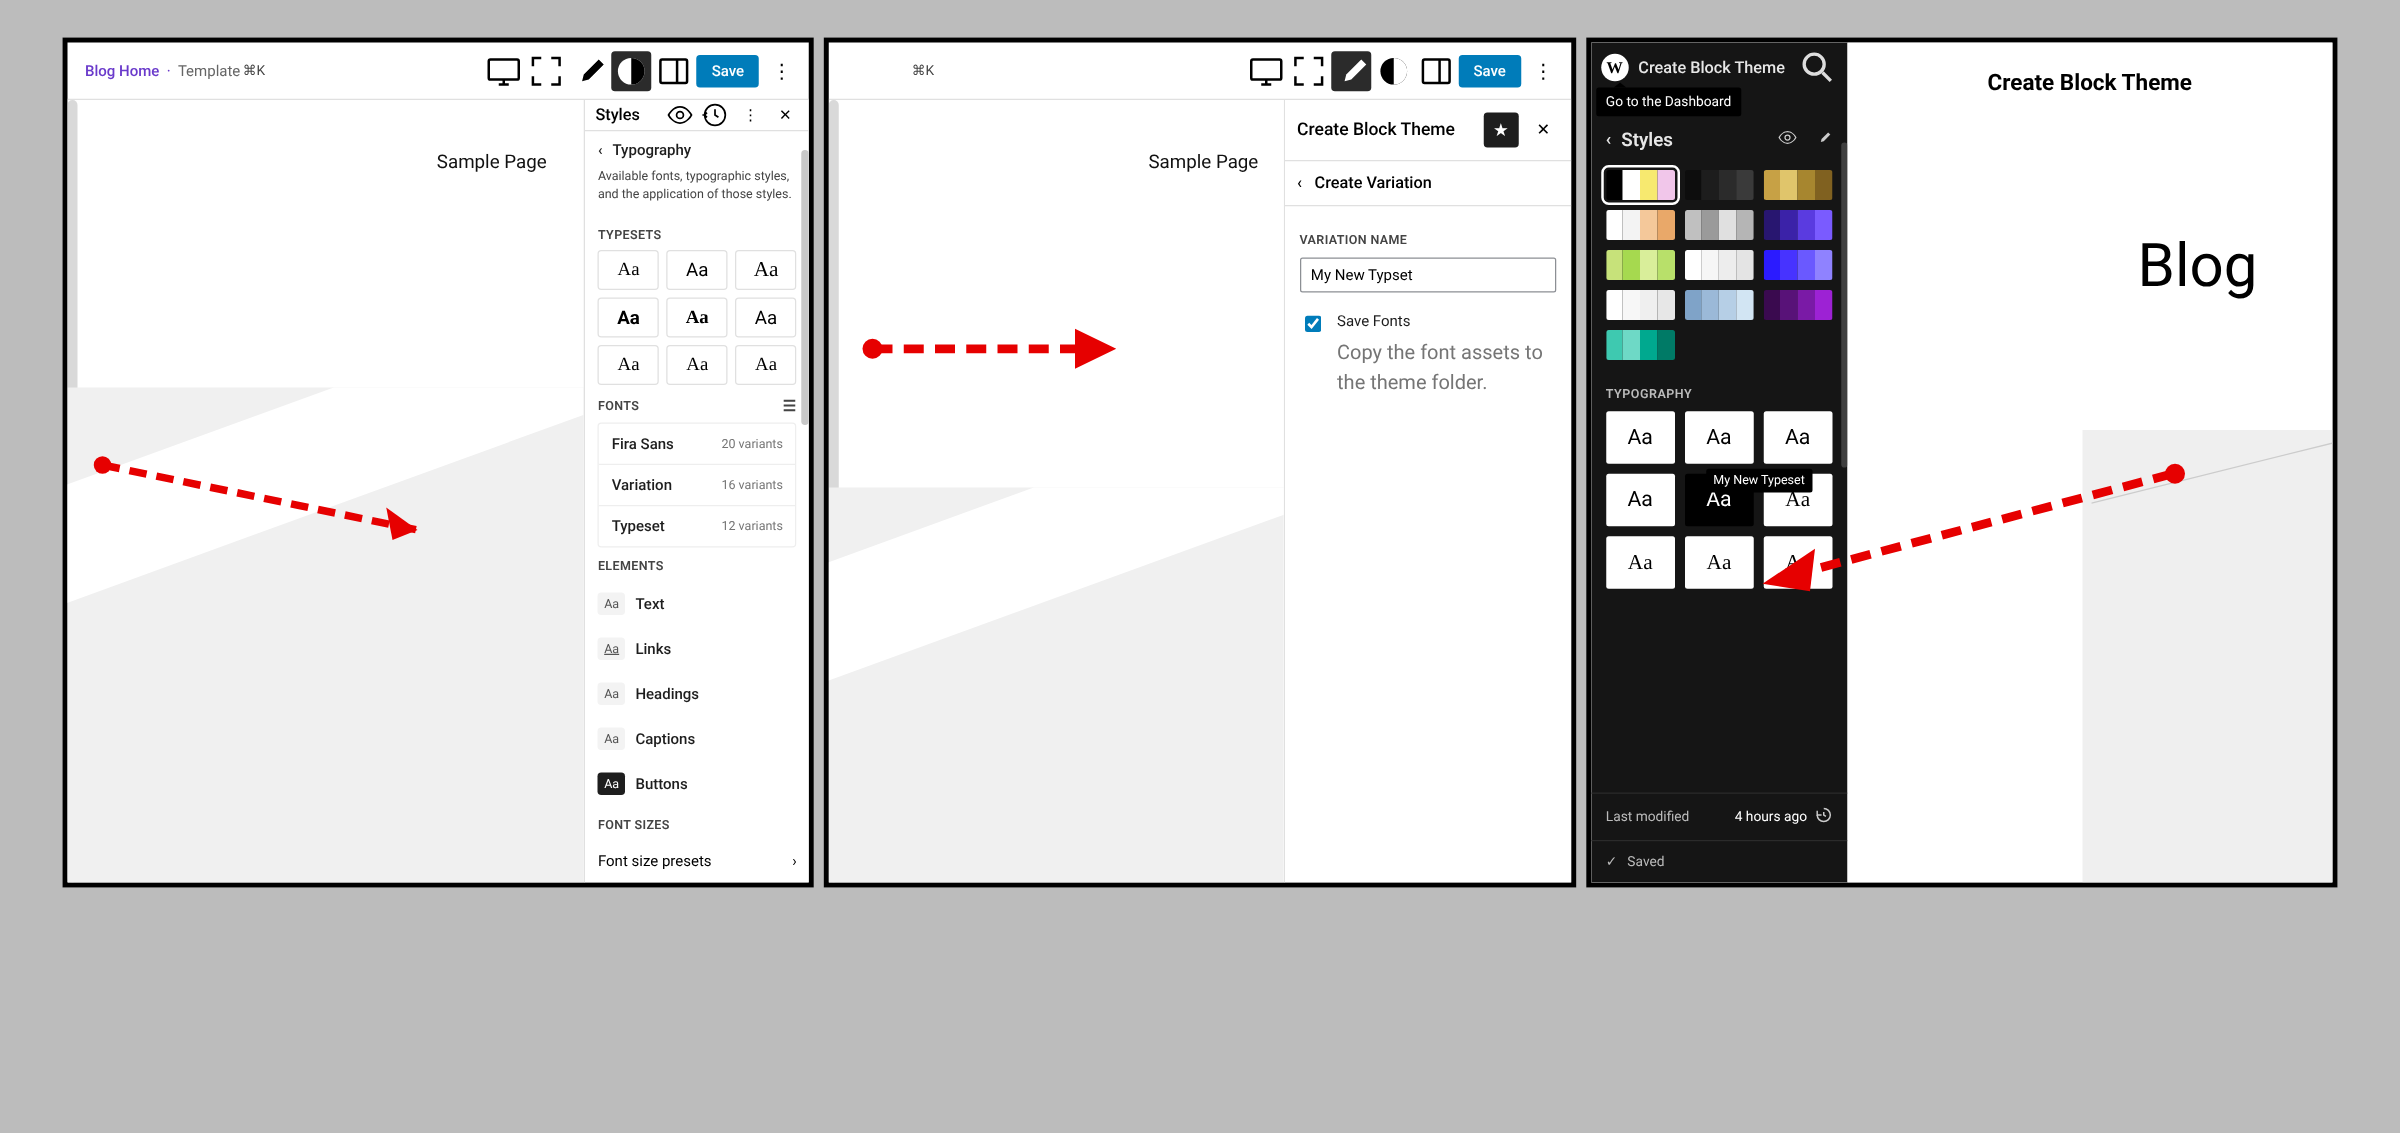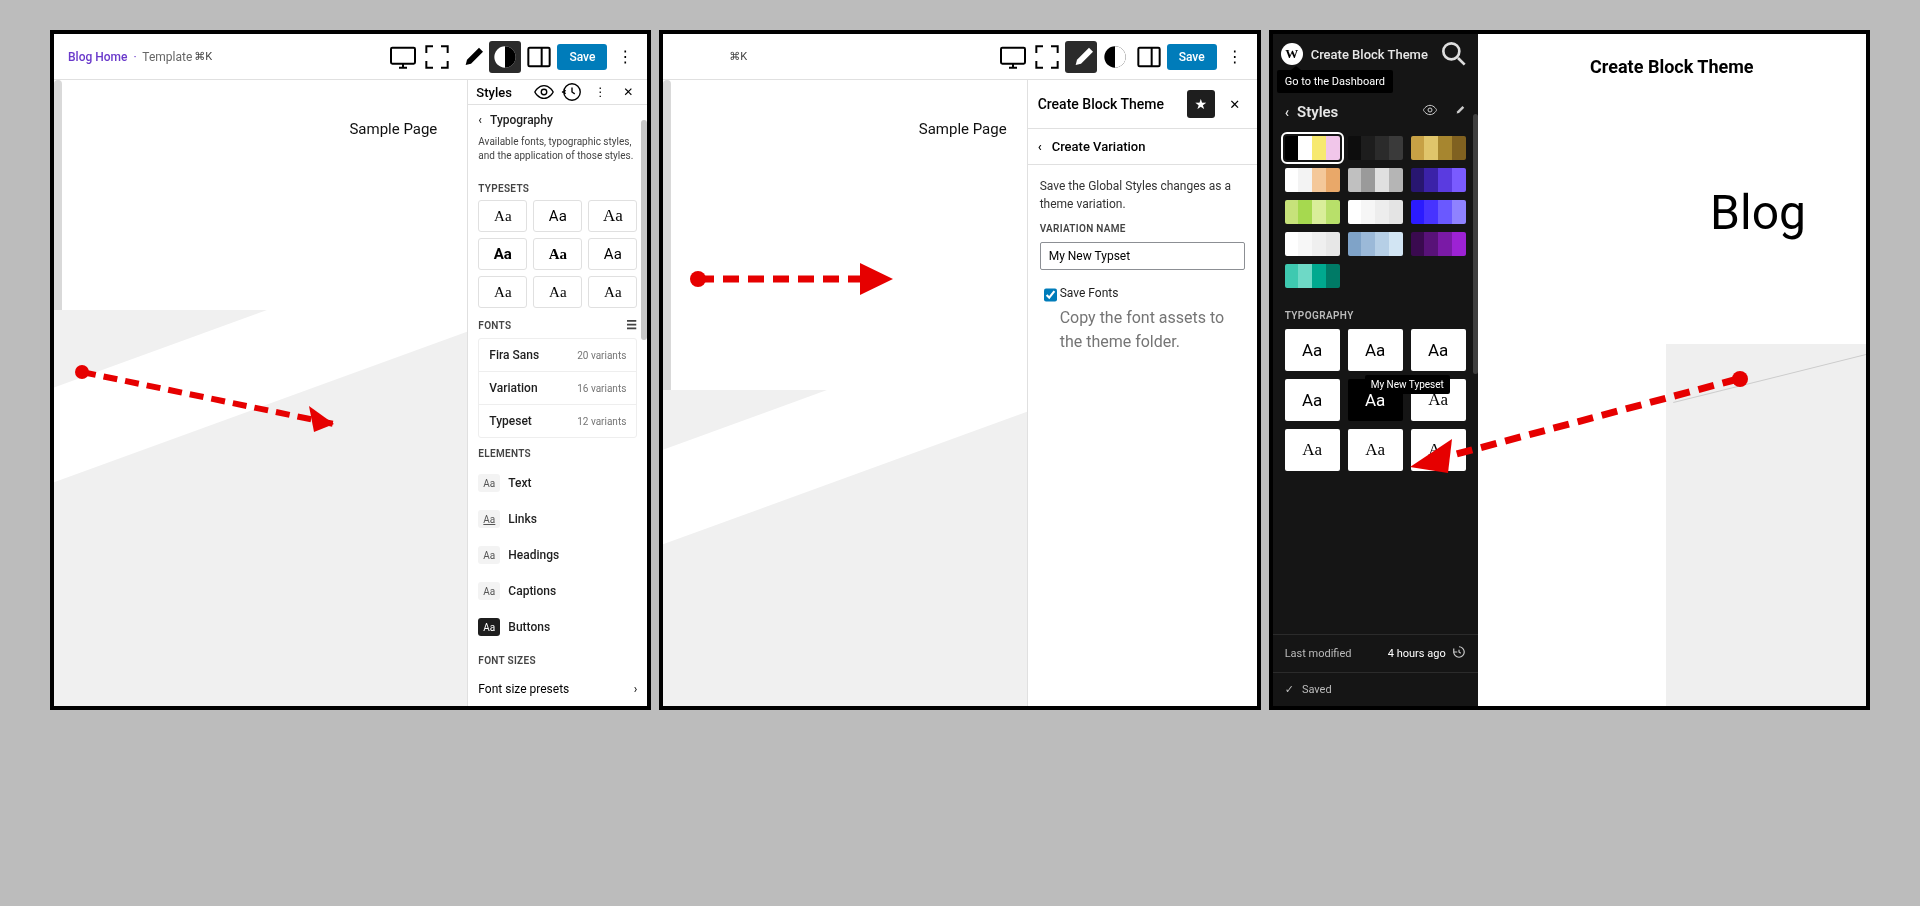--- a/index.html
+++ b/index.html
@@ -63,21 +63,21 @@
 
 
 .side2{width:230px;border-left:1px solid var(--border);background:#fff;font-size:13px;display:flex;flex-direction:column}
 .side2-head{display:flex;align-items:center;padding:10px 10px;gap:8px}
 .side2-head .title{font-size:14px;font-weight:500;flex:1}
 .starbtn{width:28px;height:28px;background:#1e1e1e;color:#fff;border-radius:3px;display:flex;align-items:center;justify-content:center;font-size:14px}
 .side2-sub{display:flex;align-items:center;gap:10px;padding:10px 10px;font-size:13px;font-weight:500;border-top:1px solid var(--border);border-bottom:1px solid var(--border)}
 .side2-body{padding:12px;font-size:12px;color:#333;line-height:1.5}
 .side2-label{font-size:10px;font-weight:600;letter-spacing:.3px;color:#444;margin:8px 0 6px;text-transform:uppercase}
 .side2 input[type=text]{width:100%;border:1px solid #8c8f94;padding:6px 8px;font-size:12px;border-radius:2px}
-.chk-row{display:flex;align-items:flex-start;gap:0;margin-top:14px}
+.chk-row{display:flex;align-items:flex-start;gap:10px;margin-top:14px}
 .chk-row input{width:16px;height:16px;accent-color:var(--wp-blue)}
 .chk-row .lbl{font-size:12px;color:#1e1e1e}
 .chk-row .desc{font-size:16px;color:var(--muted);margin-top:4px}
 .btn-primary{width:100%;margin-top:18px;background:var(--wp-blue);color:#fff;border:none;border-radius:3px;padding:10px;font-size:13px;display:flex;align-items:center;justify-content:center;gap:8px;cursor:pointer}
 
 
 .f3{display:flex;height:100%}
 .f3-side{width:205px;background:#151515;color:#e7e7e7;display:flex;flex-direction:column;font-size:12px;position:relative}
 .f3-top{height:40px;display:flex;align-items:center;gap:8px;padding:0 8px}
 .f3-top .wlogo{width:22px;height:22px;border-radius:50%;background:#fff;color:#000;display:flex;align-items:center;justify-content:center;font-weight:700;font-size:13px;font-family:Georgia,serif}
@@ -302,21 +302,20 @@
       <div class="side2-head">
         <span class="title">Create Block Theme</span>
         <span class="starbtn">★</span>
         <span class="iconbtn" style="width:24px;height:24px">✕</span>
       </div>
       <div class="side2-sub">
         <span>‹</span>
         <span>Create Variation</span>
       </div>
       <div class="side2-body">
-        <div>Save the Global Styles changes as a theme variation.</div>
         <div class="side2-label">Variation Name</div>
         <input type="text" value="My New Typset" style="">
         <div class="chk-row">
           <input type="checkbox" checked="" style="">
           <div>
             <div class="lbl">Save Fonts</div>
             <div class="desc">Copy the font assets to the theme folder.</div>
           </div>
         </div>
       </div>

